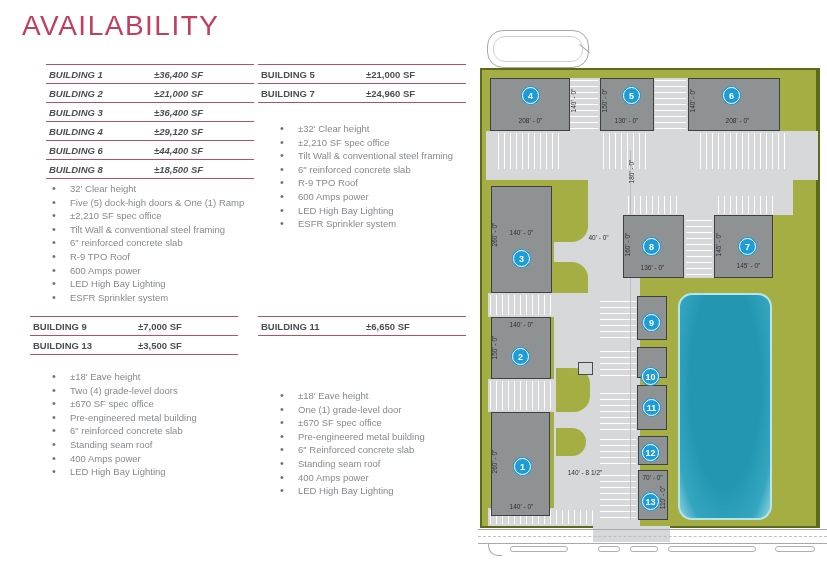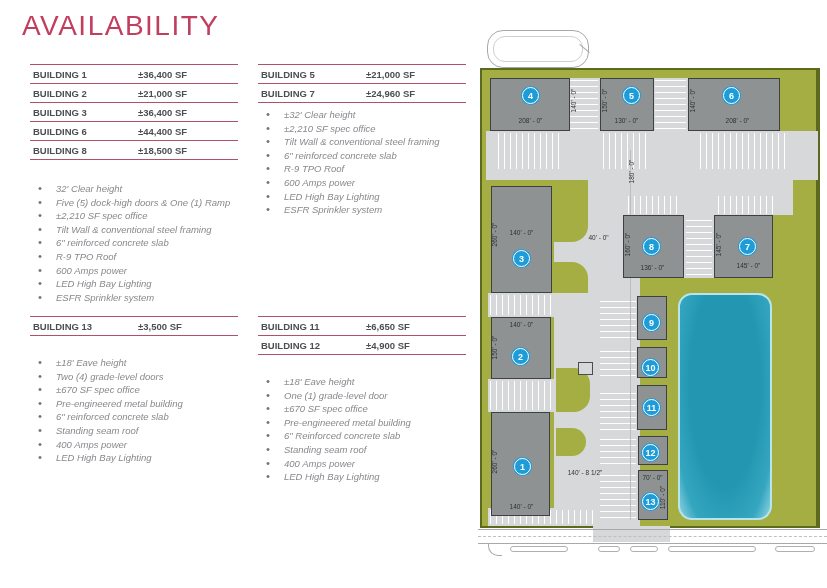--- a/index.html
+++ b/index.html
@@ -12,26 +12,26 @@
     position:absolute;left:22px;top:10px;font-size:28px;font-weight:400;
     letter-spacing:1.5px;color:#c13e5f;
   }
   .tbl{position:absolute;width:208px;border-top:1.5px solid #b0516a;}
   .tbl .trow{
     display:flex;align-items:center;border-bottom:1.5px solid #b0516a;
     padding:4px 3px 3px 3px;height:11px;font-size:9.5px;font-weight:bold;color:#4b4e53;
   }
   .tbl .tlabel{width:105px;}
   .tbl .tvalue{white-space:nowrap;}
-  .g1{left:30px;top:64px;} .g2{left:258px;top:64px;}
+  .g1{left:46px;top:64px;font-style:italic;} .g2{left:258px;top:64px;}
   .g3{left:30px;top:316px;} .g4{left:258px;top:316px;}
-  .bullets{position:absolute;margin:0;padding:0;list-style:none;font-size:9.5px;color:#87898d;width:222px;font-style:italic;}
+  .bullets{position:absolute;margin:14px;padding:0;list-style:none;font-size:9.5px;color:#87898d;width:222px;}
   .bullets li{position:relative;padding-left:26px;margin-bottom:3.6px;line-height:10px;white-space:nowrap;}
   .bullets li::before{content:"\2022";position:absolute;left:8px;top:-1px;color:#6f7276;font-size:11px;}
-  .bl1{left:30px;top:184px;} .bl2{left:258px;top:110px;}
+  .bl1{left:30px;top:170px;} .bl2{left:258px;top:110px;}
   .bl3{left:30px;top:358px;} .bl4{left:258px;top:377px;}
   
   .sp{position:absolute;left:478px;top:0;width:349px;height:588px;}
   .sp *{position:absolute;box-sizing:border-box;}
   .boundary{left:2px;top:68px;width:340px;height:460px;background:#a4ae42;
     border:2.5px solid #5c6a1d;border-right-width:4px;}
   .paved{background:#d7d8d9;}
   .island{background:#a4ae42;}
   .hatv{background:repeating-linear-gradient(90deg,#ffffff 0 1px,rgba(0,0,0,0) 1px 6px);}
   .hath{background:repeating-linear-gradient(0deg,#ffffff 0 1px,rgba(0,0,0,0) 1px 6px);}
@@ -73,20 +73,24 @@
     <div class="trow">
       <span class="tlabel">BUILDING 2</span>
       <span class="tvalue">±21,000 SF</span>
     </div>
 
     <div class="trow">
       <span class="tlabel">BUILDING 3</span>
       <span class="tvalue">±36,400 SF</span>
     </div>
 
+    <div class="trow">
+      <span class="tlabel">BUILDING 4</span>
+      <span class="tvalue">±29,120 SF</span>
+    </div>
 
     <div class="trow">
       <span class="tlabel">BUILDING 6</span>
       <span class="tvalue">±44,400 SF</span>
     </div>
 
     <div class="trow">
       <span class="tlabel">BUILDING 8</span>
       <span class="tvalue">±18,500 SF</span>
     </div>
@@ -123,20 +127,24 @@
     <li>Tilt Wall &amp; conventional steel framing</li>
     <li>6" reinforced concrete slab</li>
     <li>R-9 TPO Roof</li>
     <li>600 Amps power</li>
     <li>LED High Bay Lighting</li>
     <li>ESFR Sprinkler system</li>
   </ul>
 
 <div class="tbl g3">
 
+    <div class="trow">
+      <span class="tlabel">BUILDING 9</span>
+      <span class="tvalue">±7,000 SF</span>
+    </div>
 
     <div class="trow">
       <span class="tlabel">BUILDING 13</span>
       <span class="tvalue">±3,500 SF</span>
     </div>
   </div>
 <ul class="bullets bl3">
 
 <li>±18' Eave height</li>
     <li>Two (4) grade-level doors</li>
@@ -149,24 +157,20 @@
   </ul>
 
 <div class="tbl g4">
 
 
     <div class="trow">
       <span class="tlabel">BUILDING 11</span>
       <span class="tvalue">±6,650 SF</span>
     </div>
 
-    <div class="trow">
-      <span class="tlabel">BUILDING 12</span>
-      <span class="tvalue">±4,900 SF</span>
-    </div>
   </div>
 <ul class="bullets bl4">
 
 <li>±18' Eave height</li>
     <li>One (1) grade-level door</li>
     <li>±670 SF spec office</li>
     <li>Pre-engineered metal building</li>
     <li>6" Reinforced concrete slab</li>
     <li>Standing seam roof</li>
     <li>400 Amps power</li>
@@ -237,21 +241,21 @@
 
   <div class="badge" style="left:36px;top:458px;">1</div>
   <div class="badge" style="left:34px;top:348px;">2</div>
   <div class="badge" style="left:35px;top:250px;">3</div>
   <div class="badge" style="left:44px;top:87px;">4</div>
   <div class="badge" style="left:145px;top:87px;">5</div>
   <div class="badge" style="left:245px;top:87px;">6</div>
   <div class="badge" style="left:261px;top:238px;">7</div>
   <div class="badge" style="left:165px;top:238px;">8</div>
   <div class="badge" style="left:165px;top:314px;">9</div>
-  <div class="badge" style="left:164px;top:359px;">10</div>
+  <div class="badge" style="left:164px;top:368px;">10</div>
   <div class="badge" style="left:165px;top:399px;">11</div>
   <div class="badge" style="left:164px;top:444px;">12</div>
   <div class="badge" style="left:164px;top:493px;">13</div>
 
   <div class="dim" style="left:30px;top:117px;">208' - 0"</div>
   <div class="dim dimv" style="left:75px;top:97px;">140' - 0"</div>
   <div class="dim" style="left:126px;top:117px;">130' - 0"</div>
   <div class="dim dimv" style="left:106px;top:97px;">150' - 0"</div>
   <div class="dim" style="left:237px;top:117px;">208' - 0"</div>
   <div class="dim dimv" style="left:194px;top:97px;">140' - 0"</div>

